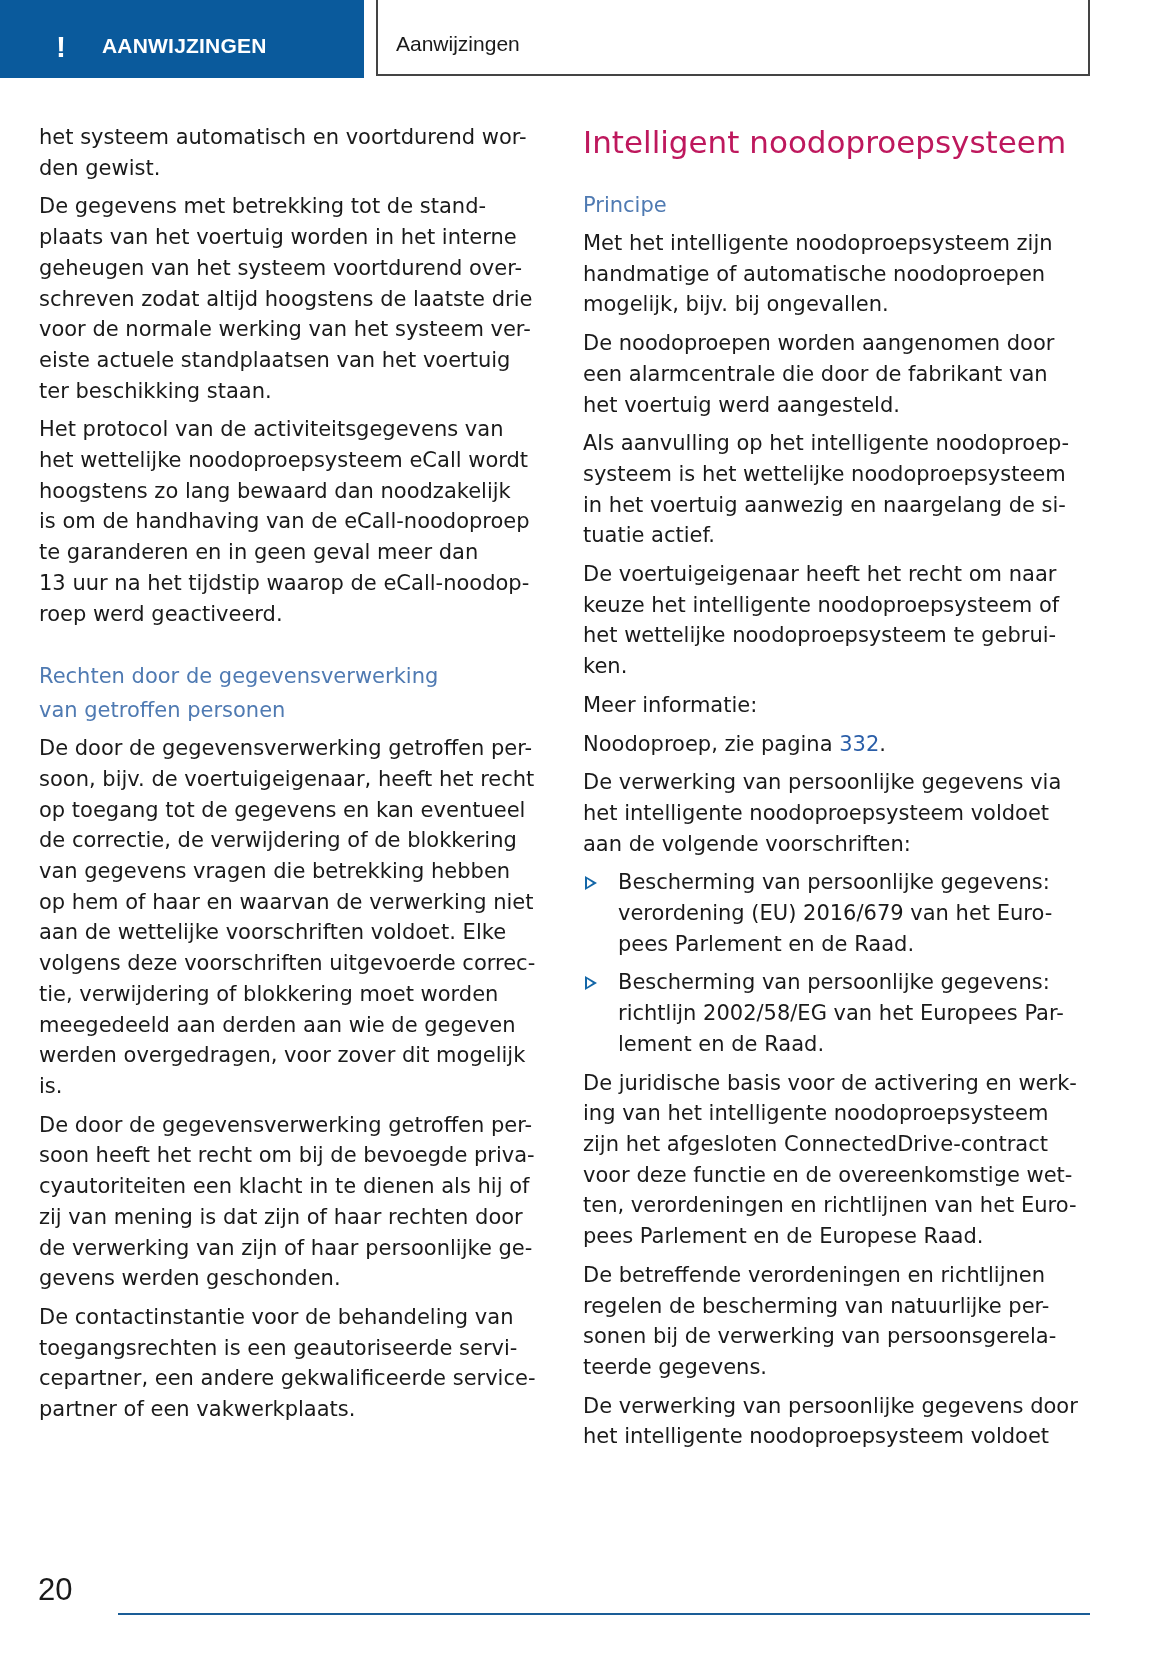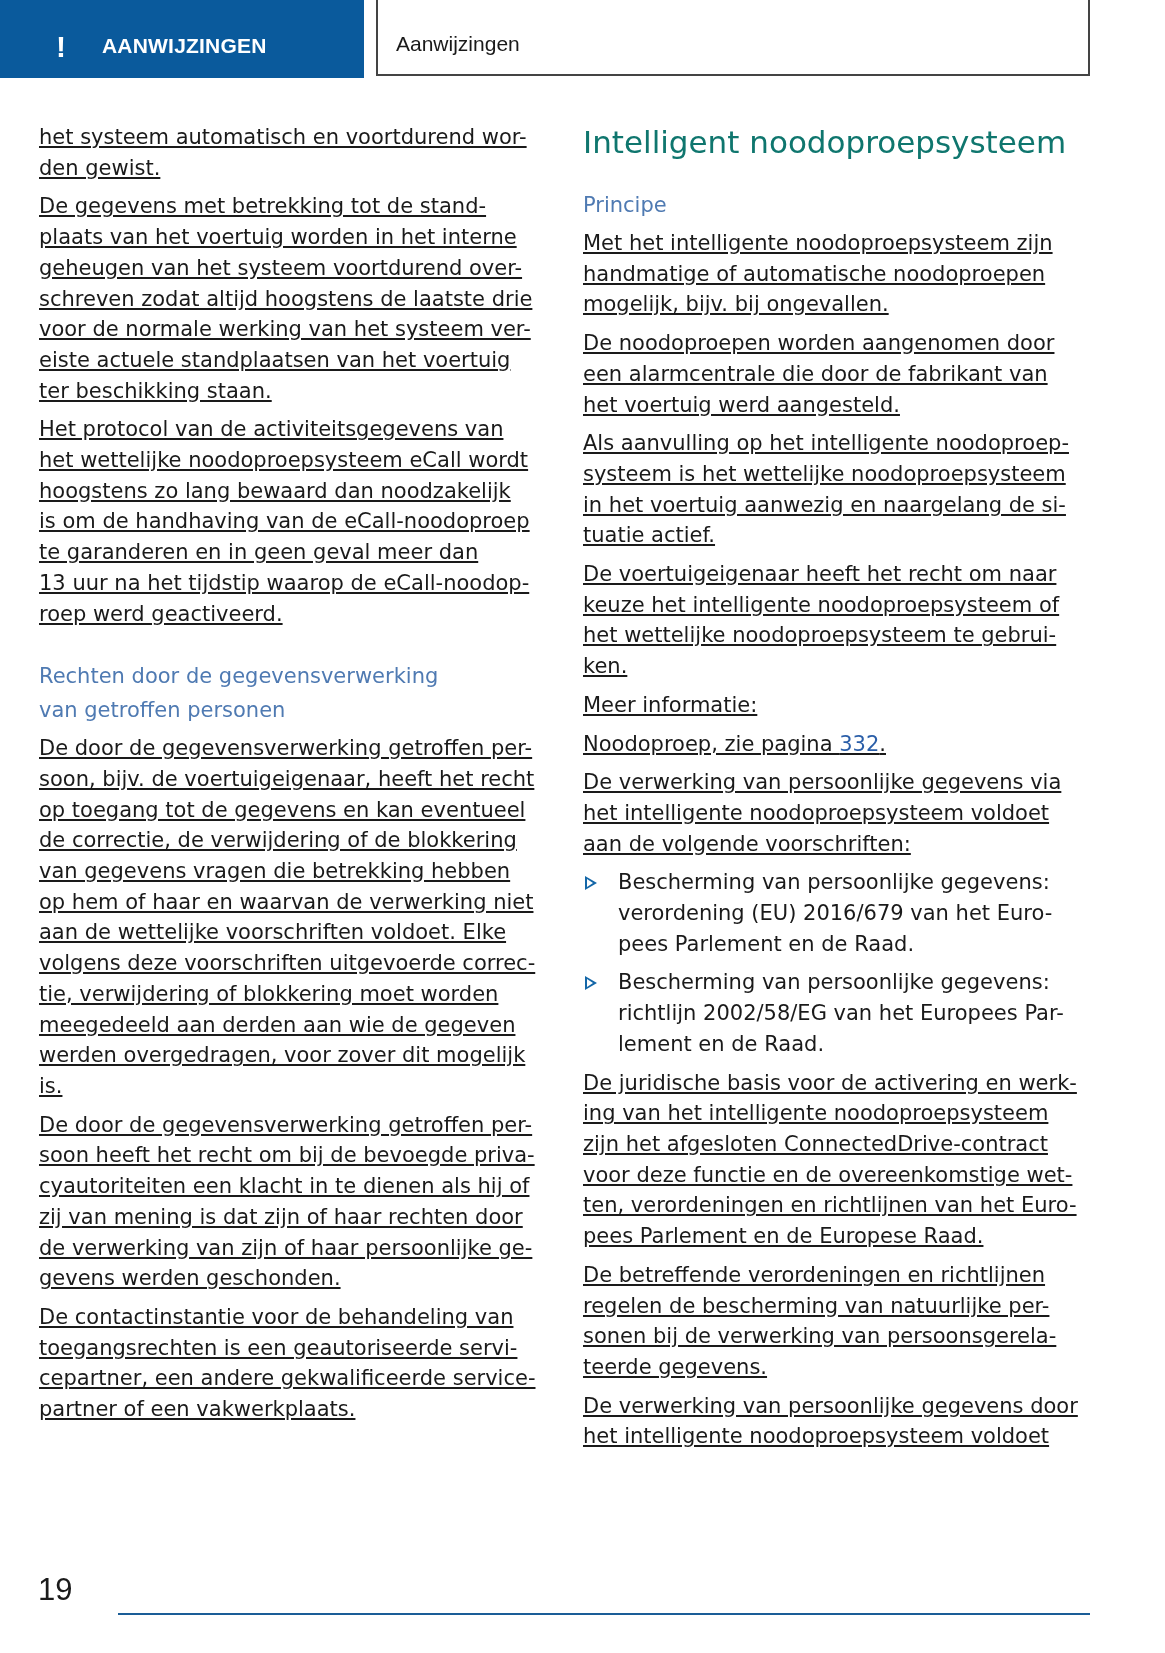--- a/index.html
+++ b/index.html
@@ -25,24 +25,24 @@
     border: 2px solid #444; border-top: none; box-sizing: border-box;
     background: #fff;
   }
   .header-box .label {
     position: absolute; left: 18px; top: 34px; font-size: 21px;
     font-family: "Liberation Sans", sans-serif; color: #1a1a1a;
   }
   .col { position: absolute; top: 122px; font-size: 21px; line-height: 30.7px; }
   .col.left { left: 39px; width: 500px; }
   .col.right { left: 583px; width: 500px; }
-  .col p { margin: 0 0 8px 0; white-space: pre-line; text-decoration: underline; }
+  .col p { margin: 0 0 8px 0; white-space: pre-line; }
   h1.title {
     margin: 0 0 26px 0; font-weight: normal; font-size: 31px; line-height: 40px;
-    color: #0f766e;
+    color: #be185d;
   }
   h2.sub {
     margin: 0 0 6px 0; font-weight: normal; font-size: 21px; line-height: 34px;
     color: #4f7ab2;
   }
   h2.sub.spaced { margin-top: 30px; }
   .left h2.sub { white-space: pre-line; }
   .link { color: #2a5ea8; }
   ul.bullets { list-style: none; margin: 0 0 8px 0; padding: 0; }
   ul.bullets li { position: relative; padding-left: 35px; margin-bottom: 8px; white-space: pre-line; }
@@ -157,14 +157,14 @@
 ten, verordeningen en richtlijnen van het Euro-
 pees Parlement en de Europese Raad.</p>
   <p>De betreffende verordeningen en richtlijnen
 regelen de bescherming van natuurlijke per-
 sonen bij de verwerking van persoonsgerela-
 teerde gegevens.</p>
   <p>De verwerking van persoonlijke gegevens door
 het intelligente noodoproepsysteem voldoet</p>
 </div>
 
-<div class="page-number">19</div>
+<div class="page-number">20</div>
 <div class="footer-rule"></div>
 
 </body></html>

